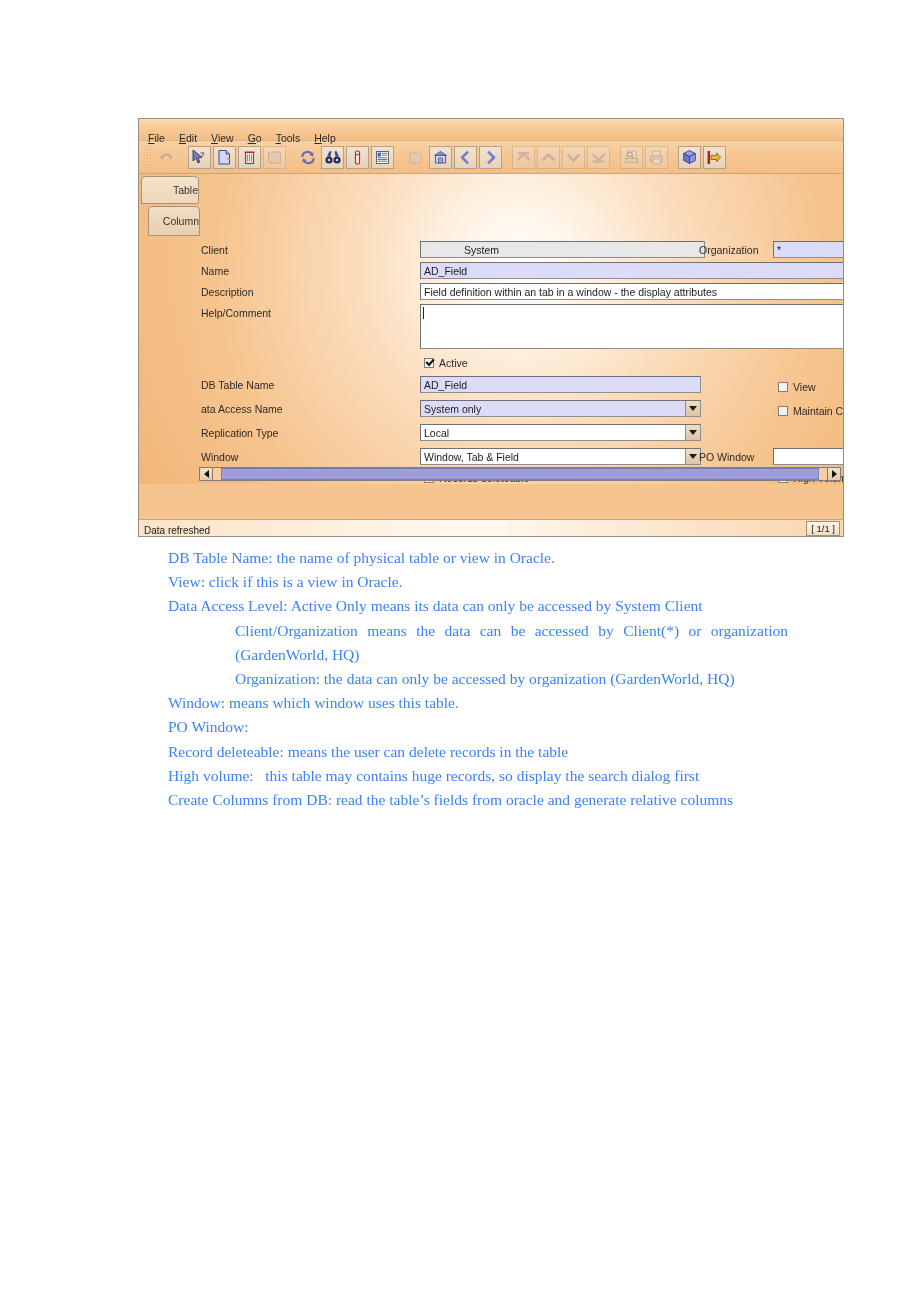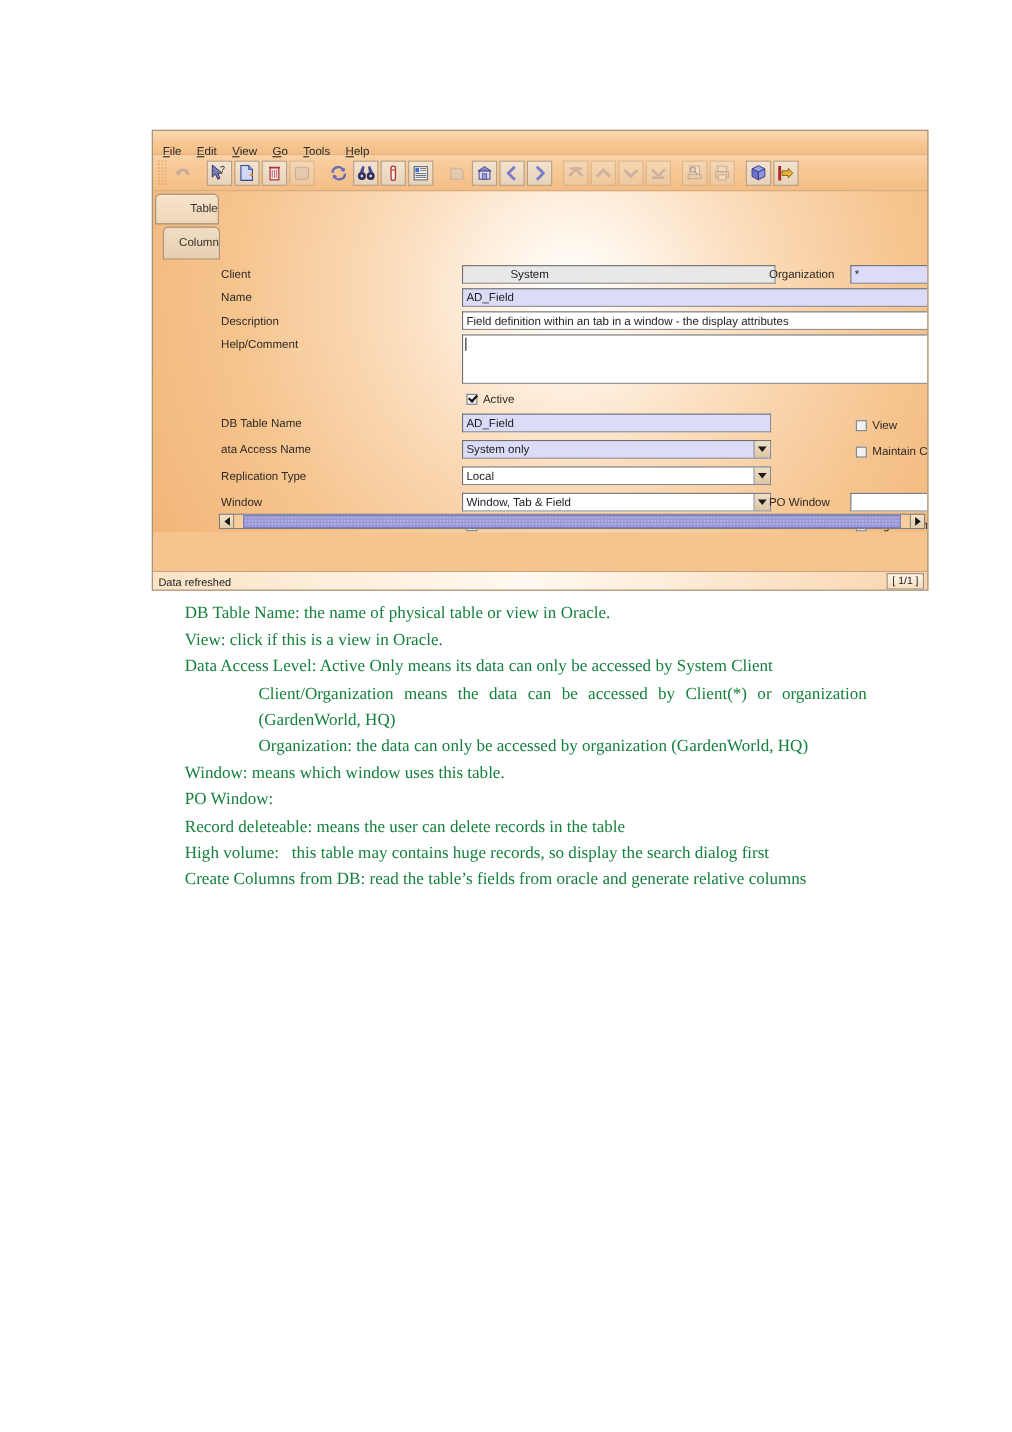--- a/index.html
+++ b/index.html
@@ -230,21 +230,21 @@
     font-size:9.5px;
   }
 
   
   #doc {
     position:absolute;
     left:168px; top:546px;
     width: 620px;
     font-family:"Liberation Serif", serif;
     font-size:15.5px;
-    color:#15803d;
+    color:#3b82f6;
     line-height:24.2px;
   }
   #doc p { margin:0; }
   #doc .indent {
     margin-left: 67px;
     text-align: justify;
     text-justify: inter-word;
   }
   #doc .ws { white-space: pre; }
 </style>

